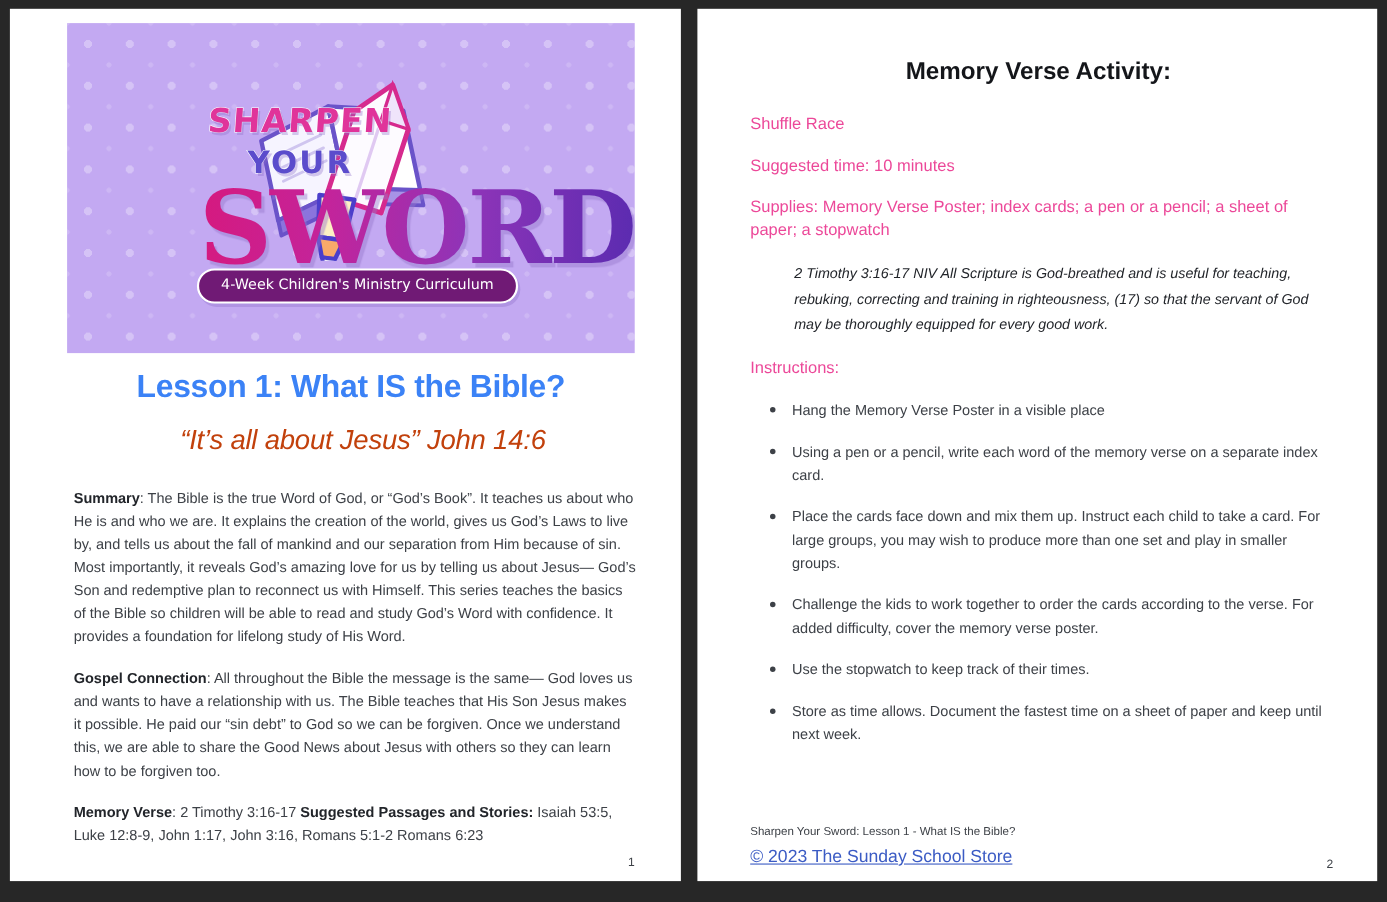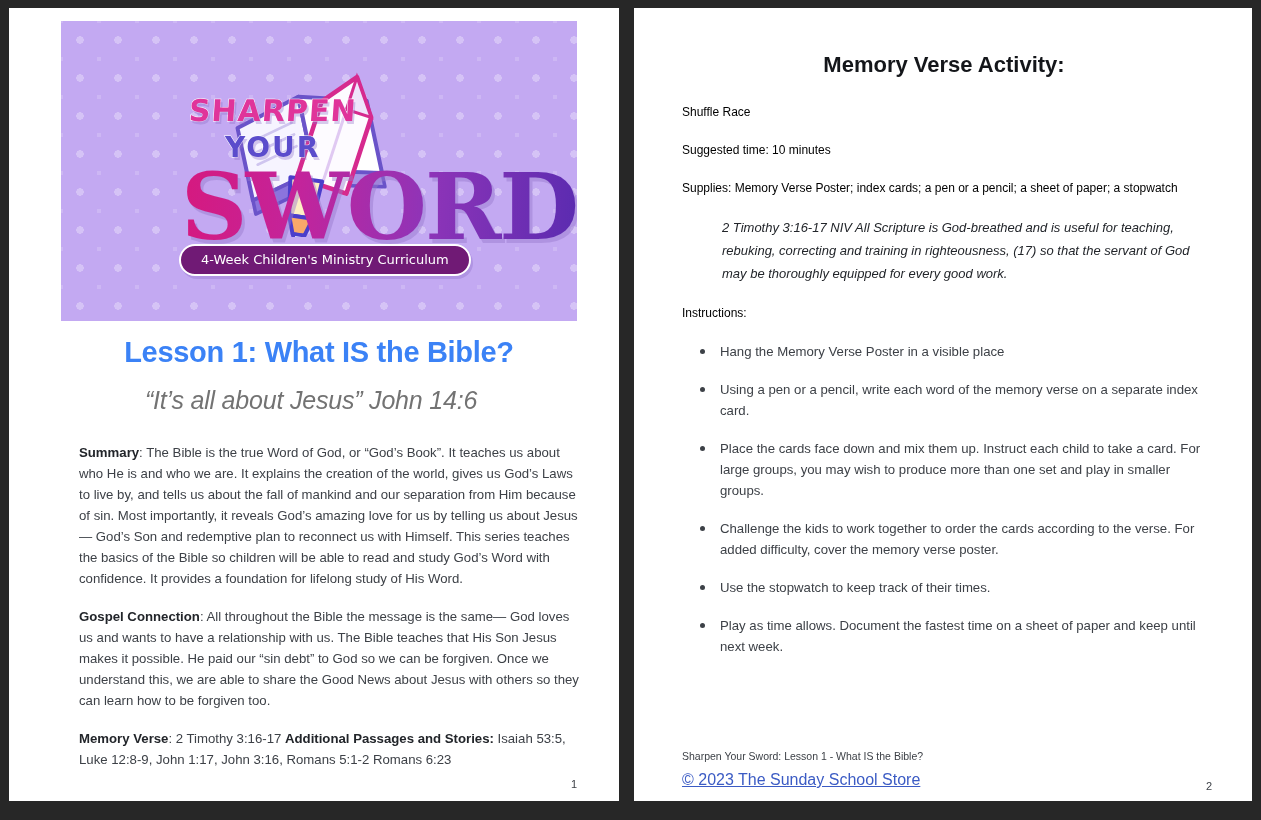--- a/index.html
+++ b/index.html
@@ -103,34 +103,34 @@
     position: absolute;
     left: 52px; top: 328px; width: 516px;
     text-align: center;
     font-size: 29px;
     font-weight: bold;
     color: #3b82f6;
     letter-spacing: -0.3px;
   }
   .lesson-sub {
     position: absolute;
-    left: 44px; top: 378px; width: 516px;
+    left: 63px; top: 378px; width: 516px;
     text-align: center;
     font-size: 25px;
     font-style: italic;
-    color: #737373;
+    color: #c2410c;
     letter-spacing: -0.2px;
   }
 
   .body-col {
     position: absolute;
     left: 58px; top: 434px; width: 512px;
   }
   .para {
-    margin: 0 0 17px 12px;
+    margin: 0 0 17px 0;
     font-size: 13.2px;
     line-height: 21px;
     color: #3d4147;
     text-align: left;
   }
   .para b { color: #22252a; font-weight: bold; }
 
   .pagenum-left {
     position: absolute;
     left: 0; top: 770px; width: 568px;
@@ -147,23 +147,23 @@
     font-size: 22px;
     font-weight: bold;
     color: #14161a;
   }
   .r-col {
     position: absolute;
     left: 48px; top: 94px; width: 522px;
   }
   .r-para {
     margin: 0 0 17px 0;
-    font-size: 12px;
+    font-size: 15px;
     line-height: 21px;
-    color: #000000;
+    color: #ec4899;
   }
   .quote {
     margin: 0 0 18px 0;
     padding-left: 40px;
     font-size: 13px;
     line-height: 23px;
     font-style: italic;
     color: #22252a;
   }
   ul.steps {
@@ -259,21 +259,21 @@
         <div class="badge">4-Week Children's Ministry Curriculum</div>
       </div>
     </div>
 
     <div class="lesson-title">Lesson 1: What IS the Bible?</div>
     <div class="lesson-sub">“It’s all about Jesus” John 14:6</div>
 
     <div class="body-col">
       <p class="para"><b>Summary</b><span>: The Bible is the true Word of God, or “God’s Book”. It teaches us about who He is and who we are. It explains the creation of the world, gives us God’s Laws to live by, and tells us about the fall of mankind and our separation from Him because of sin. Most importantly, it reveals God’s amazing love for us by telling us about Jesus— God’s Son and redemptive plan to reconnect us with Himself.  This series teaches the basics of the Bible so children will be able to read and study God’s Word with confidence. It provides a foundation for lifelong study of His Word.</span></p>
       <p class="para"><b>Gospel Connection</b><span>: All throughout the Bible the message is the same— God loves us and wants to have a relationship with us. The Bible teaches that His Son Jesus makes it possible. He paid our “sin debt” to God so we can be forgiven. Once we understand this, we are able to share the Good News about Jesus with others so they can learn how to be forgiven too.</span></p>
-      <p class="para"><b>Memory Verse</b><span>: 2 Timothy 3:16-17 </span><b>Additional Passages and Stories:</b><span> Isaiah 53:5, Luke 12:8-9, John 1:17, John 3:16, Romans 5:1-2 Romans 6:23</span></p>
+      <p class="para"><b>Memory Verse</b><span>: 2 Timothy 3:16-17 </span><b>Suggested Passages and Stories:</b><span> Isaiah 53:5, Luke 12:8-9, John 1:17, John 3:16, Romans 5:1-2 Romans 6:23</span></p>
     </div>
 
     <div class="pagenum-left">1</div>
   </div>
 
   <div class="page page-right">
 
     <div class="r-title">Memory Verse Activity:</div>
 
     <div class="r-col">
@@ -282,21 +282,21 @@
       <p class="r-para">Supplies: Memory Verse Poster; index cards; a pen or a pencil; a sheet of paper; a stopwatch</p>
       <p class="quote">2 Timothy 3:16-17 NIV  All Scripture is God-breathed and is useful for teaching, rebuking, correcting and training in righteousness,  (17)  so that the servant of God may be thoroughly equipped for every good work.</p>
       <p class="r-para">Instructions:</p>
 
       <ul class="steps">
         <li>Hang the Memory Verse Poster in a visible place</li>
         <li>Using a pen or a pencil, write each word of the memory verse on a separate index card.</li>
         <li>Place the cards face down and mix them up. Instruct each child to take a card. For large groups, you may wish to produce more than one set and play in smaller groups.</li>
         <li>Challenge the kids to work together to order the cards according to the verse. For added difficulty, cover the memory verse poster.</li>
         <li>Use the stopwatch to keep track of their times.</li>
-        <li>Play as time allows. Document the fastest time on a sheet of paper and keep until next week.</li>
+        <li>Store as time allows. Document the fastest time on a sheet of paper and keep until next week.</li>
       </ul>
     </div>
 
     <div class="footer">
       <div class="footer-line">Sharpen Your Sword: Lesson 1 - What IS the Bible?</div>
       <a class="footer-link" href="#">© 2023 The Sunday School Store</a>
     </div>
 
     <div class="pagenum-right">2</div>
   </div>

